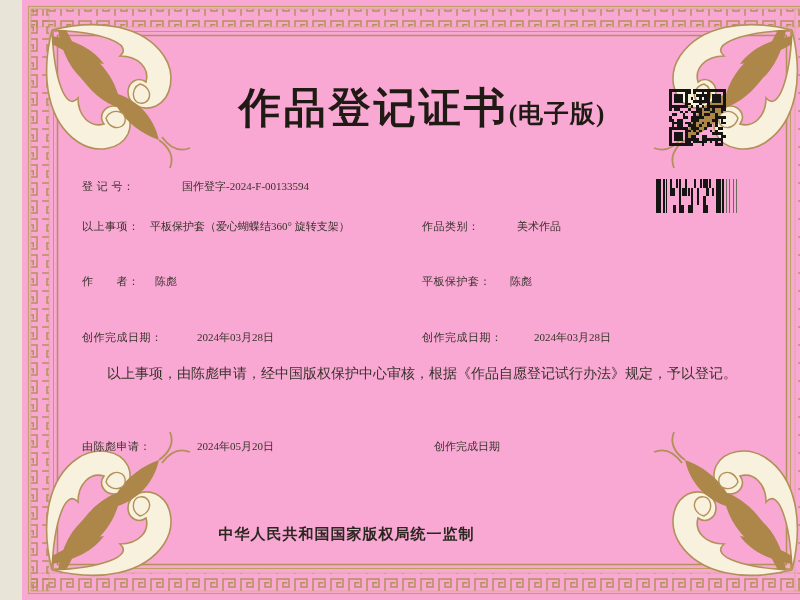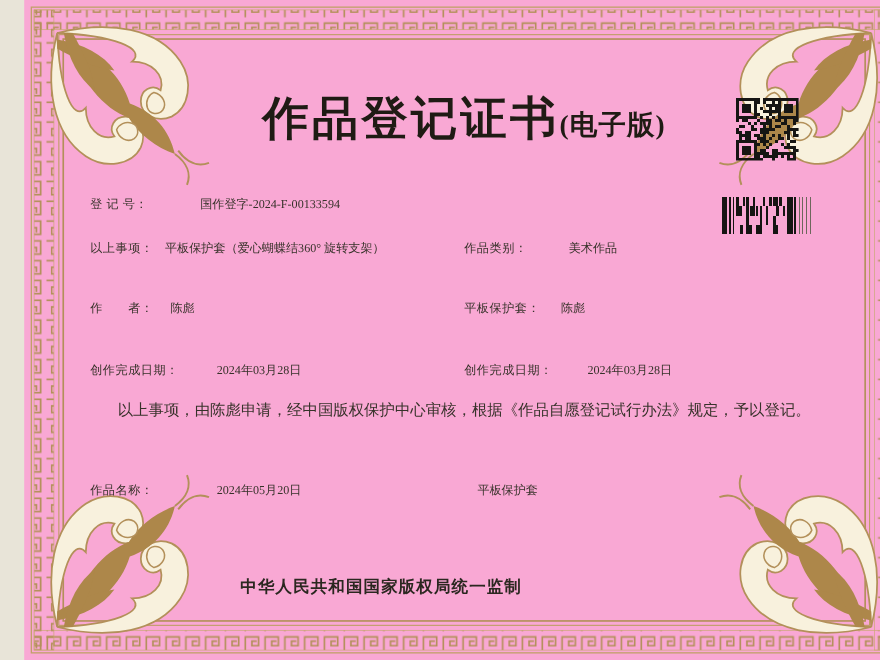--- a/index.html
+++ b/index.html
@@ -392,18 +392,18 @@
   <div class="txt lbl holder-label">平板保护套：</div>
   <div class="txt holder-value">陈彪</div>
 
   <div class="txt lbl create-label">创作完成日期：</div>
   <div class="txt create-value">2024年03月28日</div>
   <div class="txt lbl publish-label">创作完成日期：</div>
   <div class="txt publish-value">2024年03月28日</div>
 
   <div class="txt statement">以上事项，由陈彪申请，经中国版权保护中心审核，根据《作品自愿登记试行办法》规定，予以登记。</div>
 
-  <div class="txt lbl regdate-label">作品名称：</div>
+  <div class="txt lbl regdate-label">由陈彪申请：</div>
   <div class="txt regdate-value">2024年05月20日</div>
-  <div class="txt seal-label">平板保护套</div>
+  <div class="txt seal-label">创作完成日期</div>
 
   <div class="txt footer">中华人民共和国国家版权局统一监制</div>
 </div>
 
 </body></html>

